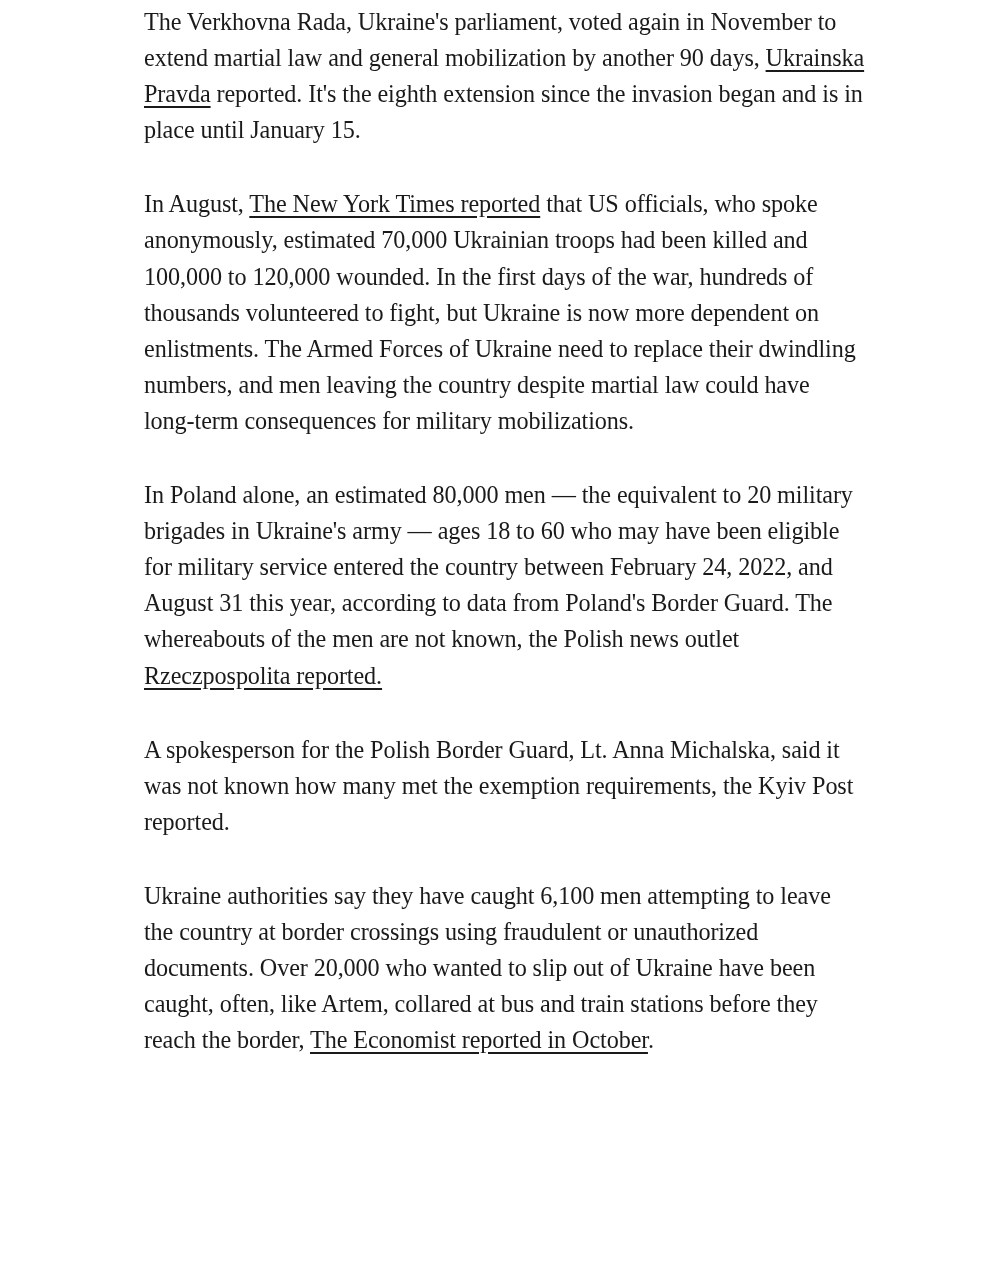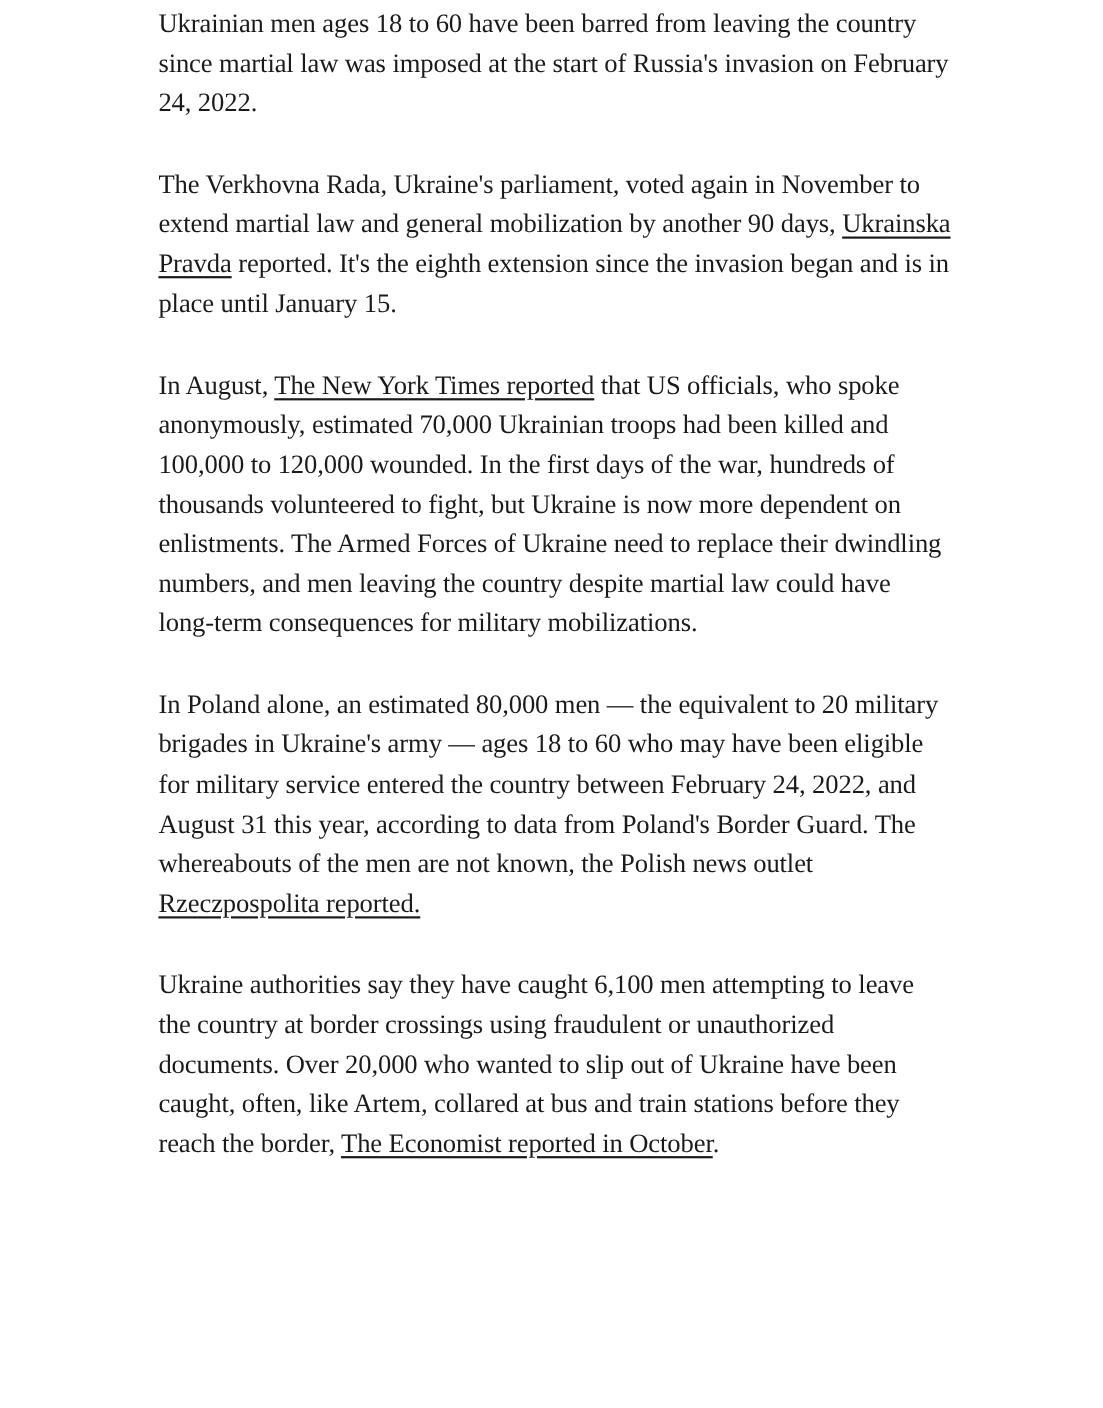--- a/index.html
+++ b/index.html
@@ -33,27 +33,27 @@
       text-decoration-thickness: 1.5px;
       text-underline-offset: 4px;
       cursor: pointer;
     }
   </style>
 </head>
 <body>
 
 <div class="article">
   <p>
-    <span>Ukrainian men ages 18 to 60 have been barred from leaving the country since martial law was imposed at the start of Russia's invasion on February 24, 2022.</span>
-  </p>
-  <p>
     <span>The Verkhovna Rada, Ukraine's parliament, voted again in November to extend martial law and general mobilization by another 90 days, </span><a>Ukrainska Pravda</a><span> reported. It's the eighth extension since the invasion began and is in place until January 15.</span>
   </p>
   <p>
     <span>In August, </span><a>The New York Times reported</a><span> that US officials, who spoke anonymously, estimated 70,000 Ukrainian troops had been killed and 100,000 to 120,000 wounded. In the first days of the war, hundreds of thousands volunteered to fight, but Ukraine is now more dependent on enlistments. The Armed Forces of Ukraine need to replace their dwindling numbers, and men leaving the country despite martial law could have long-term consequences for military mobilizations.</span>
   </p>
   <p>
     <span>In Poland alone, an estimated 80,000 men — the equivalent to 20 military brigades in Ukraine's army — ages 18 to 60 who may have been eligible for military service entered the country between February 24, 2022, and August 31 this year, according to data from Poland's Border Guard. The whereabouts of the men are not known, the Polish news outlet </span><a>Rzeczpospolita reported.</a><span></span>
   </p>
   <p>
+    <span>A spokesperson for the Polish Border Guard, Lt. Anna Michalska, said it was not known how many met the exemption requirements, the Kyiv Post reported.</span>
+  </p>
+  <p>
     <span>Ukraine authorities say they have caught 6,100 men attempting to leave the country at border crossings using fraudulent or unauthorized documents. Over 20,000 who wanted to slip out of Ukraine have been caught, often, like Artem, collared at bus and train stations before they reach the border, </span><a>The Economist reported in October</a><span>.</span>
   </p>
 </div>
 
 </body></html>

